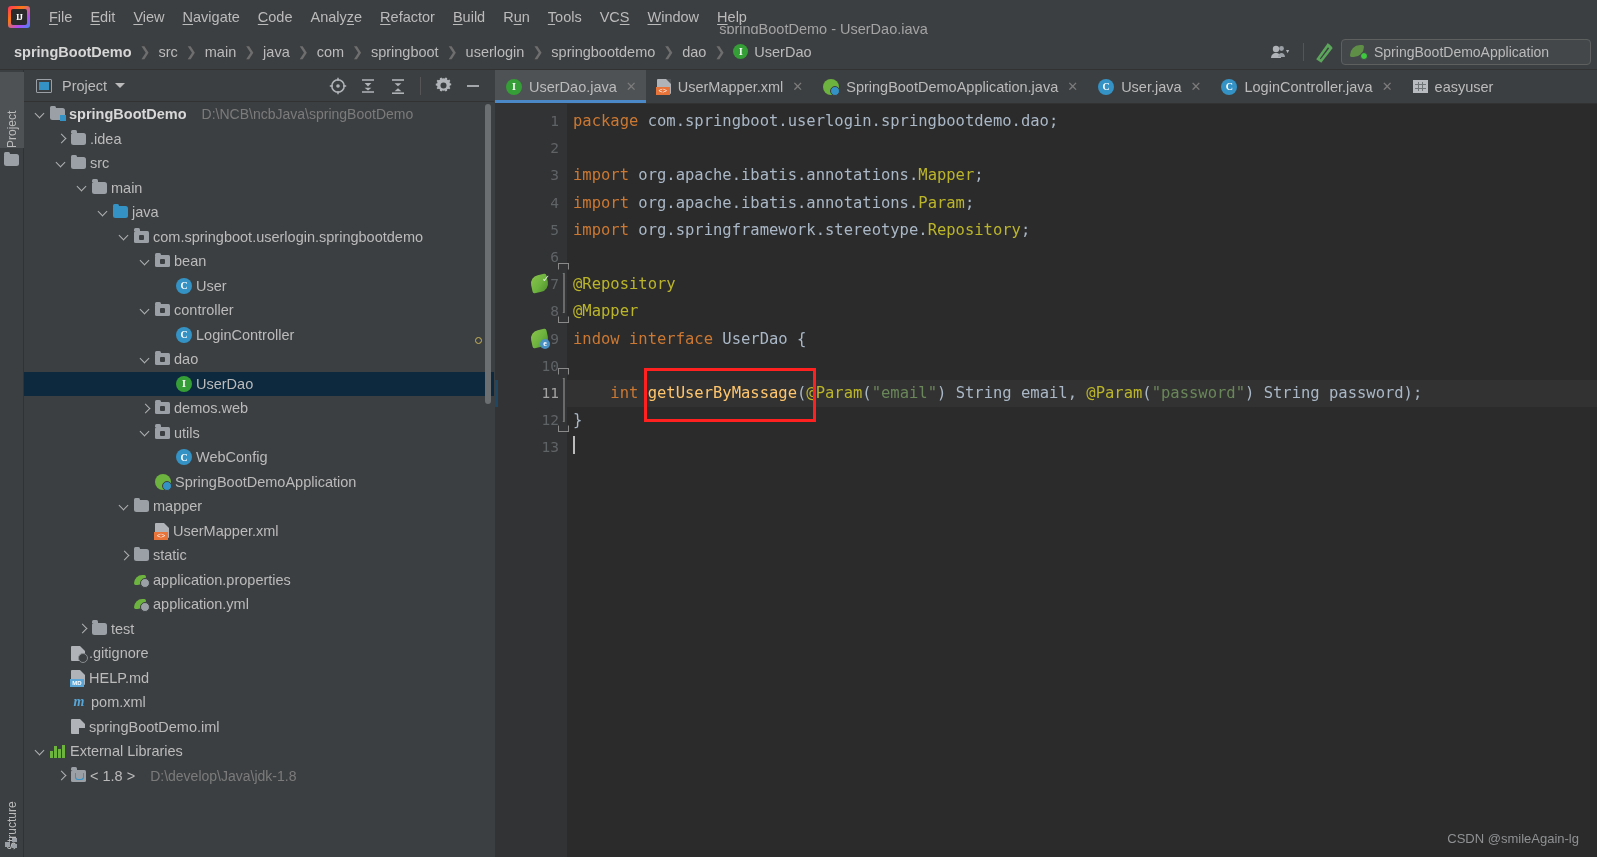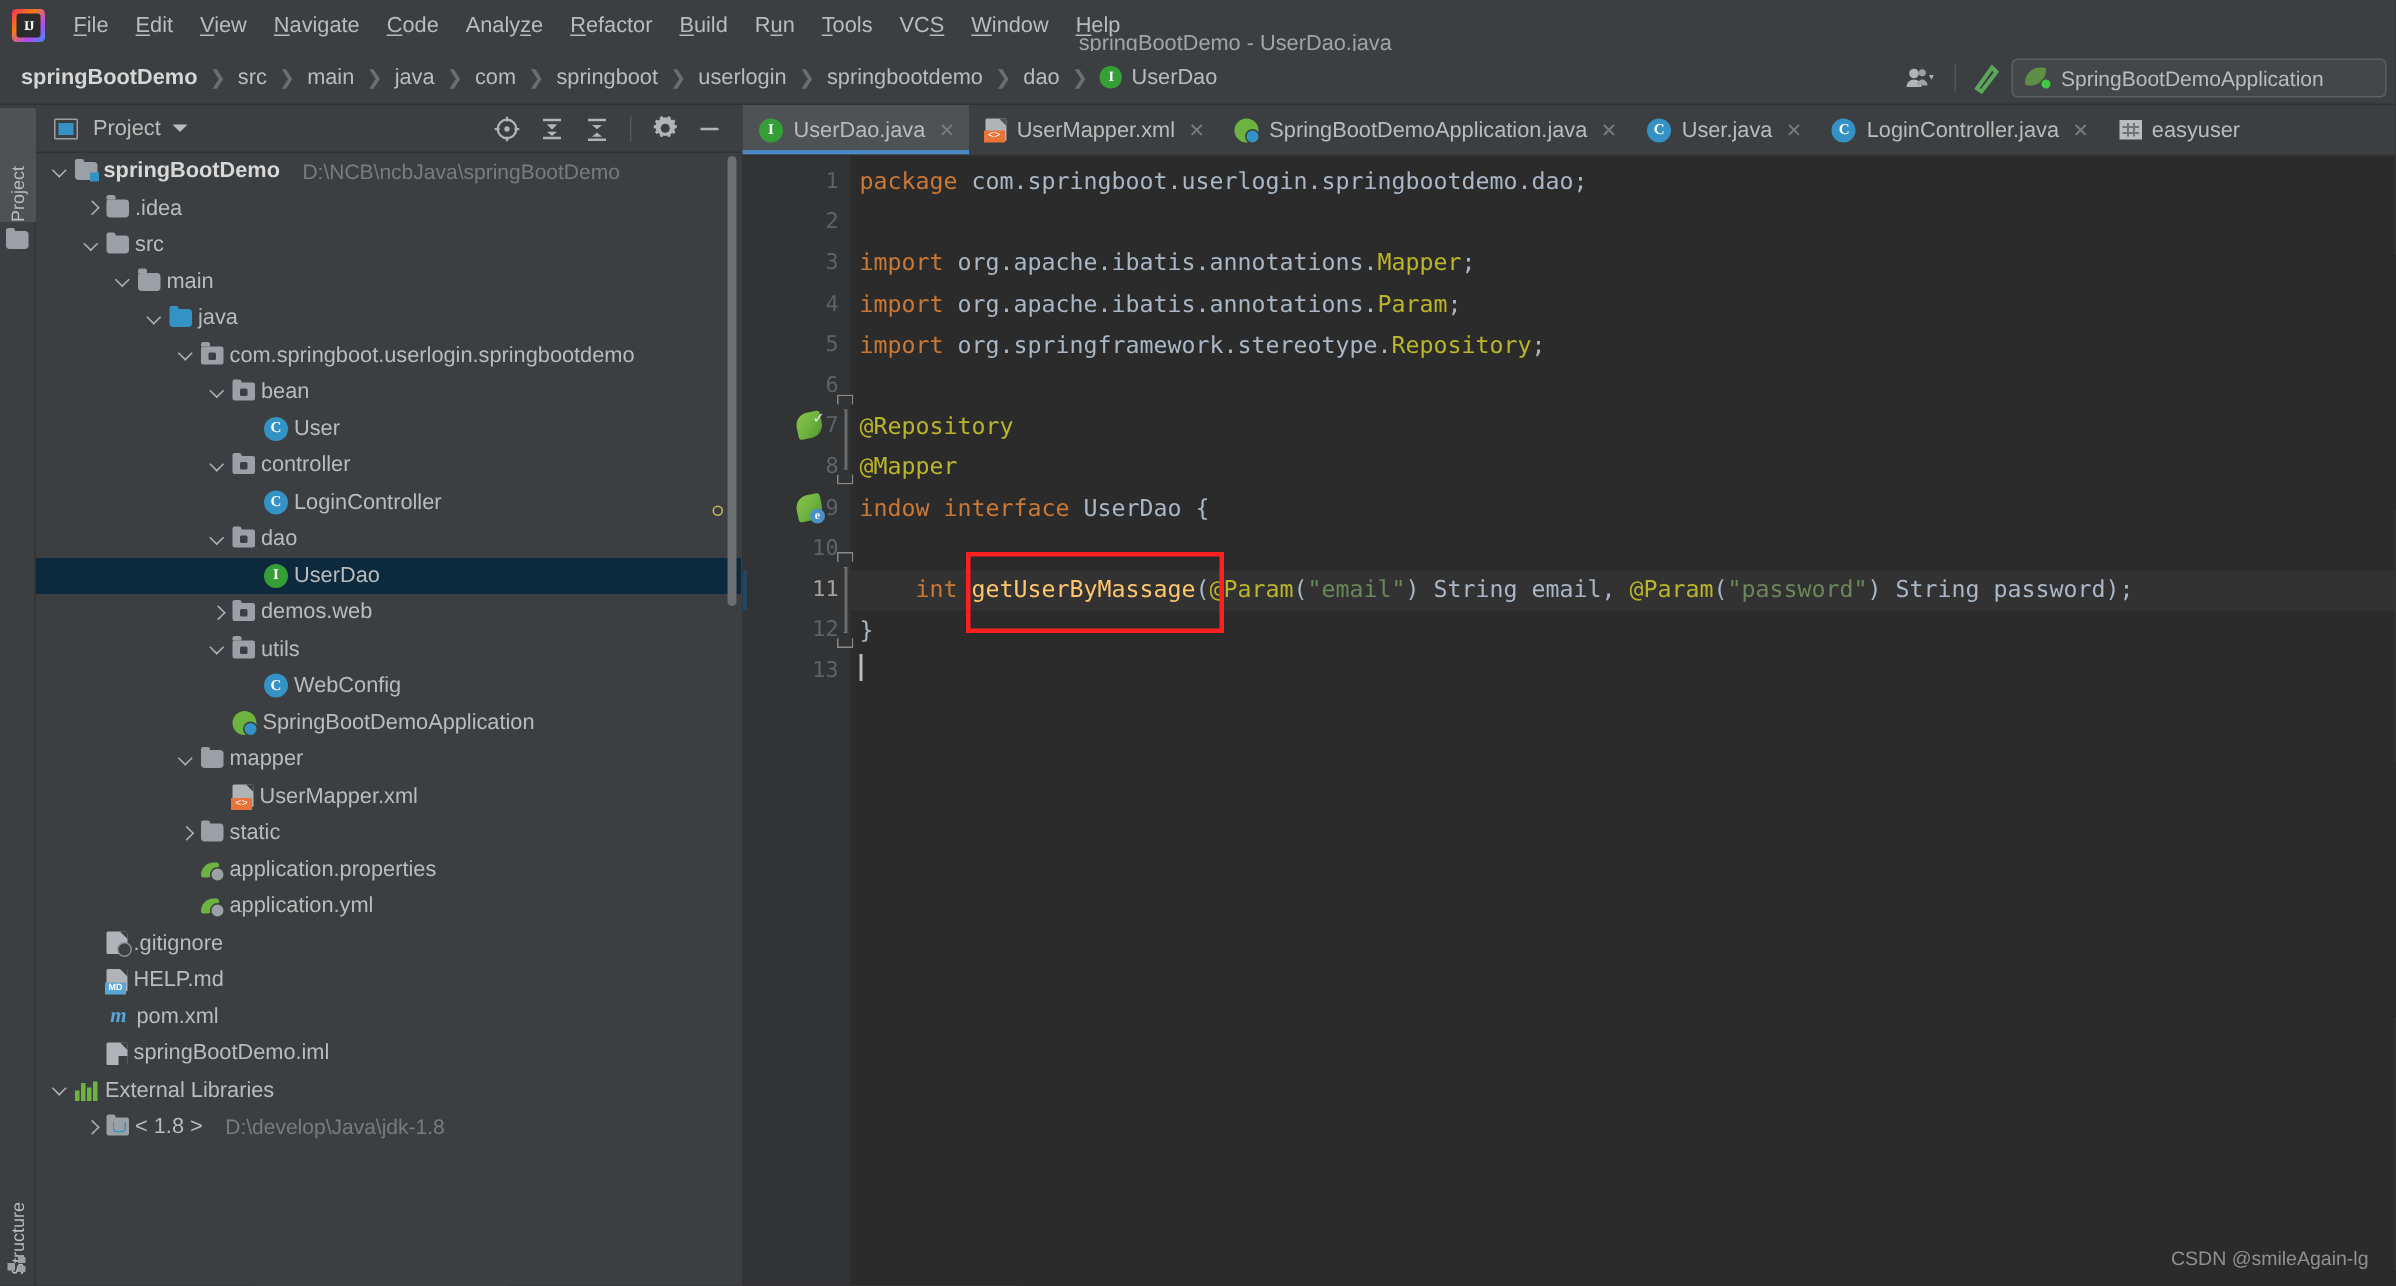--- a/index.html
+++ b/index.html
@@ -562,20 +562,26 @@
           <span class="ti leaf"></span>
           <span class="tlabel">application.properties</span>
         </div>
         <div class="trow">
           <span style="display:inline-block;width:94px;flex:none;"></span>
           <span class="arrow"></span>
           <span class="ti leaf"></span>
           <span class="tlabel">application.yml</span>
         </div>
         <div class="trow">
+          <span style="display:inline-block;width:52px;flex:none;"></span>
+          <span class="arrow right"></span>
+          <span class="ti folder"></span>
+          <span class="tlabel">test</span>
+        </div>
+        <div class="trow">
           <span style="display:inline-block;width:31px;flex:none;"></span>
           <span class="arrow"></span>
           <span class="ti gitf"></span>
           <span class="tlabel">.gitignore</span>
         </div>
         <div class="trow">
           <span style="display:inline-block;width:31px;flex:none;"></span>
           <span class="arrow"></span>
           <span class="ti mdf"></span>
           <span class="tlabel">HELP.md</span>

